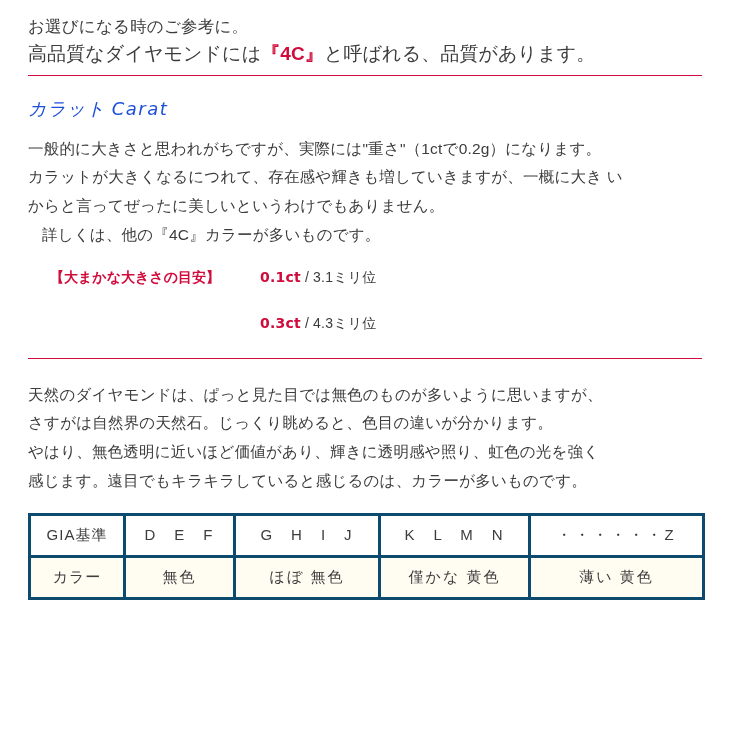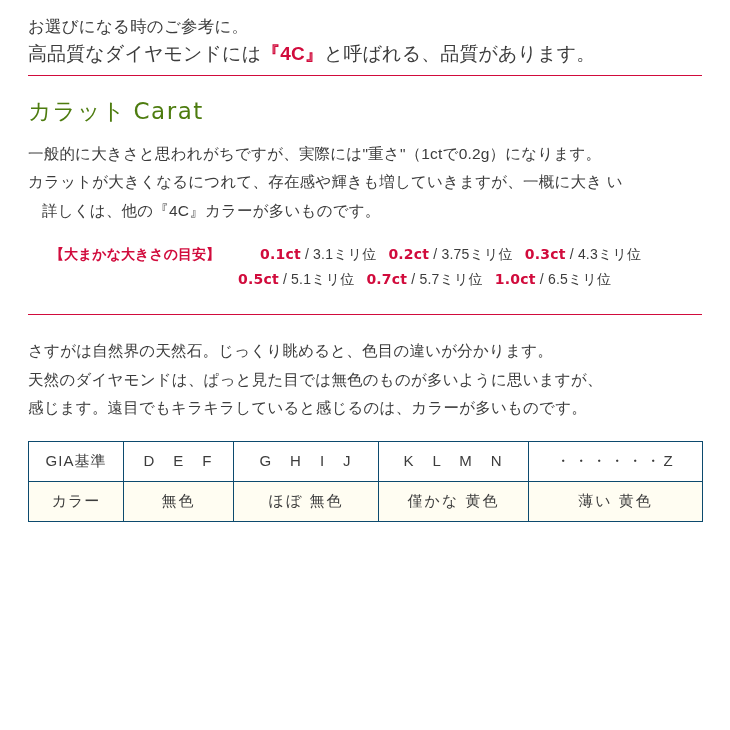--- a/index.html
+++ b/index.html
@@ -54,26 +54,27 @@
     border: 0;
     border-top: 1px solid #d10b3c;
     margin: 0;
   }
 
   
   .section {
     margin-top: 22px;
   }
   .sec-title {
-    color: #4d7c0f;
-    font-size: 23px;
+    color: #1d4ed8;
+    font-size: 18px;
     letter-spacing: 1px;
     line-height: 1.2;
     font-weight: normal;
     margin: 0 0 14px 0;
+    font-style: italic;
   }
   .sec-title .en {
     font-family: "DejaVu Sans", sans-serif;
     letter-spacing: 1.5px;
   }
   .body-text {
     font-size: 15.5px;
     line-height: 1.85;
     color: #3c3c3c;
     letter-spacing: 0.2px;
@@ -105,21 +106,22 @@
     width: 210px;
     flex: 0 0 210px;
     margin-left: 22px;
   }
   .guide-spacer {
     width: 210px;
     flex: 0 0 210px;
   }
   .guide-items {
     display: flex;
-    gap: 12px;
+    gap: 20px;
+    flex-direction: column;
   }
   .guide-item {
     font-size: 14px;
     letter-spacing: 0.2px;
   }
   .ct {
     color: #d10b3c;
     font-family: "DejaVu Sans", sans-serif;
     font-weight: bold;
   }
@@ -132,21 +134,21 @@
   }
 
   
   .ctable {
     margin-top: 18px;
     width: 674px;
     border-collapse: collapse;
     table-layout: fixed;
   }
   .ctable td {
-    border: 1px solid #0c4a6e;
+    border: 3px solid #0c4a6e;
     height: 25px;
     text-align: center;
     font-size: 15px;
     color: #3c3c3c;
     letter-spacing: 2px;
     padding: 7px 0;
   }
   .ctable tr.row2 td {
     background: #fffdf2;
   }
@@ -171,52 +173,45 @@
     <div class="intro-line2"><span>高品質なダイヤモンドには</span><span class="hl">『4C』</span><span>と呼ばれる、品質があります。</span></div>
   </div>
   <hr class="rule-red">
 
   <div class="section">
     <h2 class="sec-title"><span>カラット</span> <span class="en">Carat</span></h2>
 
     <div class="body-text">
       <p class="p">一般的に大きさと思われがちですが、実際には"重さ"（1ctで0.2g）になります。</p>
       <p class="p">カラットが大きくなるにつれて、存在感や輝きも増していきますが、一概に大き い</p>
+      <p class="p">からと言ってぜったに美しいというわけでもありません。</p>
       <p class="p indent">詳しくは、他の『4C』カラーが多いものです。</p>
     </div>
 
     <div class="guide">
       <div class="guide-row">
         <div class="guide-label">【大まかな大きさの目安】</div>
         <div class="guide-items">
           <div class="guide-item"><span class="ct">0.1ct</span> <span class="mm">/</span> <span class="mm">3.1ミリ位</span></div>
-          <div class="guide-item"><span class="ct">0.2ct</span> <span class="mm">/</span> <span class="mm">3.75ミリ位</span></div>
           <div class="guide-item"><span class="ct">0.3ct</span> <span class="mm">/</span> <span class="mm">4.3ミリ位</span></div>
         </div>
       </div>
-      <div class="guide-row">
-        <div class="guide-spacer"></div>
-        <div class="guide-items">
-          <div class="guide-item"><span class="ct">0.5ct</span> <span class="mm">/</span> <span class="mm">5.1ミリ位</span></div>
-          <div class="guide-item"><span class="ct">0.7ct</span> <span class="mm">/</span> <span class="mm">5.7ミリ位</span></div>
-          <div class="guide-item"><span class="ct">1.0ct</span> <span class="mm">/</span> <span class="mm">6.5ミリ位</span></div>
-        </div>
-      </div>
     </div>
   </div>
 
   <div class="divider-wrap">
     <hr class="rule-thin">
   </div>
 
   <div class="section">
 
     <div class="body-text">
+      <p class="p">天然のダイヤモンドは、ぱっと見た目では無色のものが多いように思いますが、</p>
       <p class="p">さすがは自然界の天然石。じっくり眺めると、色目の違いが分かります。</p>
-      <p class="p">天然のダイヤモンドは、ぱっと見た目では無色のものが多いように思いますが、</p>
+      <p class="p">やはり、無色透明に近いほど価値があり、輝きに透明感や照り、虹色の光を強く</p>
       <p class="p">感じます。遠目でもキラキラしていると感じるのは、カラーが多いものです。</p>
     </div>
 
     <table class="ctable">
       <colgroup>
         <col style="width:95px">
         <col style="width:110px">
         <col style="width:145px">
         <col style="width:150px">
         <col style="width:174px">

